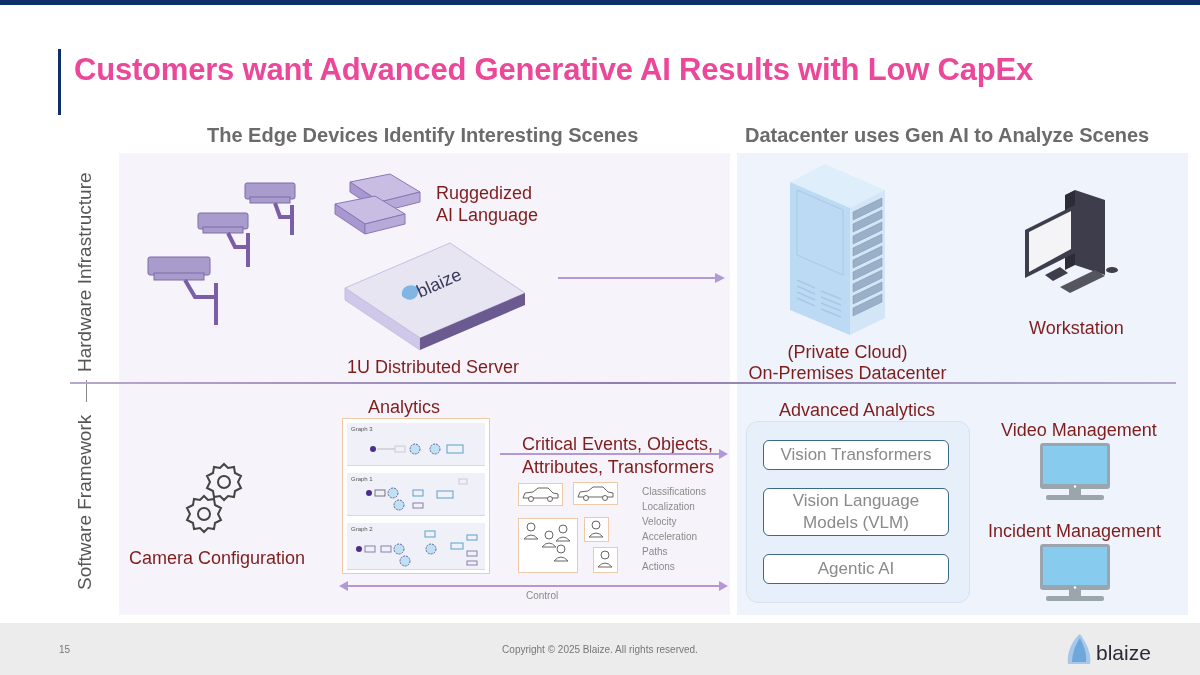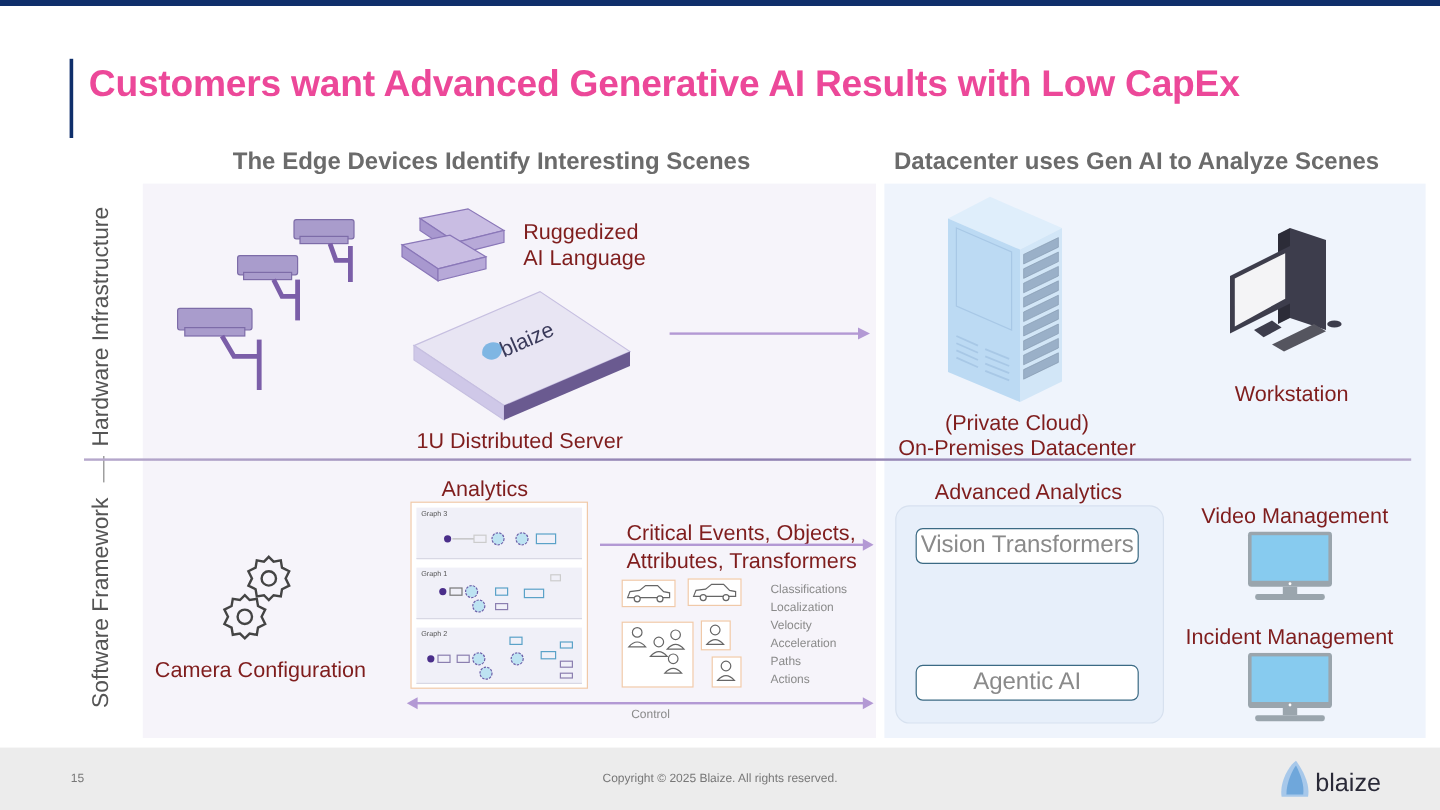--- a/index.html
+++ b/index.html
@@ -20,32 +20,32 @@
   .side-sep { left: 86px; top: 380px; width: 1px; height: 22px; background: #888; }
   .lbl { font-size: 18px; color: #7f1d1d; white-space: nowrap; }
   .lbl-c { text-align: center; }
   .small { font-size: 10px; color: #8a8a8a; line-height: 15px; }
   .arrow-line { height: 2px; background: #b399d4; }
   .arrow-head { width: 0; height: 0; border-top: 5px solid transparent; border-bottom: 5px solid transparent; }
   .analytics-box { left: 342px; top: 418px; width: 146px; height: 154px; border: 1.5px solid #f0c9a8; background: #fff; }
   .graph-card { position: absolute; left: 4px; width: 138px; background: #f0f0f8; border-bottom: 1px solid #d8d8e4; }
   .graph-title { position: absolute; left: 4px; top: 3px; font-size: 6px; color: #555; }
   .aa-panel { left: 746px; top: 421px; width: 222px; height: 180px; background: #e7effa; border: 1px solid #d7e1ef; border-radius: 12px; }
-  .aa-btn { position: absolute; left: 16px; width: 186px; background: #ffffff; border: 1.5px solid #3b6a84; border-radius: 6px; color: #8a8a8a; font-size: 20px; text-align: center; box-sizing: border-box; }
+  .aa-btn { position: absolute; left: 16px; width: 186px; background: #ffffff; border: 1.5px solid #3b6a84; border-radius: 6px; color: #8a8a8a; font-size: 17px; text-align: center; box-sizing: border-box; }
   .footer { left: 0; top: 623px; width: 1200px; height: 52px; background: #ececec; }
   .obj-box { position: absolute; border: 1.5px solid #f0c9a8; background: #fff; box-sizing: border-box; }
 </style>
 </head>
 <body>
 
 <div class="abs topbar"></div>
 <div class="abs title-accent"></div>
 <div class="abs title">Customers want Advanced Generative AI Results with Low CapEx</div>
 
-<div class="abs col-head" style="left:194px;">The Edge Devices Identify Interesting Scenes</div>
+<div class="abs col-head" style="left:207px;">The Edge Devices Identify Interesting Scenes</div>
 <div class="abs col-head" style="left:745px;">Datacenter uses Gen AI to Analyze Scenes</div>
 
 <div class="abs panel-left"></div>
 <div class="abs panel-right"></div>
 
 <div class="abs side-label" style="left:74px; top:372px;">Hardware Infrastructure</div>
 <div class="abs side-label" style="left:74px; top:590px;">Software Framework</div>
 <div class="abs side-sep"></div>
 <div class="abs divider"></div>
 
@@ -262,20 +262,21 @@
 </div>
 
 <div class="abs arrow-head" style="left:339px; top:581px; border-right:9px solid #b399d4;"></div>
 <div class="abs arrow-line" style="left:347px; top:585px; width:373px;"></div>
 <div class="abs arrow-head" style="left:719px; top:581px; border-left:9px solid #b399d4;"></div>
 <div class="abs small" style="left:526px; top:588px;">Control</div>
 
 <div class="abs lbl lbl-c" style="left:746px; top:400px; width:222px;">Advanced Analytics</div>
 <div class="abs aa-panel">
   <div class="aa-btn" style="top:18px; height:30px; line-height:27px;">Vision Transformers</div>
+  <div class="aa-btn" style="top:66px; height:48px; line-height:22px; padding:1px 8px 0;">Vision Language Models (VLM)</div>
   <div class="aa-btn" style="top:132px; height:30px; line-height:27px;">Agentic AI</div>
 </div>
 
 <div class="abs lbl" style="left:1001px; top:420px;text-align:right;">Video Management</div>
 <svg class="abs" style="left:1038px; top:443px;" width="74" height="60">
   <rect x="2" y="0" width="70" height="46" rx="3" fill="#9aa5ad"></rect>
   <rect x="5" y="3" width="64" height="38" fill="#87cbef"></rect>
   <circle cx="37" cy="43.5" r="1.2" fill="#fff"></circle>
   <rect x="31" y="46" width="12" height="6" fill="#9aa5ad"></rect>
   <rect x="8" y="52" width="58" height="5" rx="2" fill="#9aa5ad"></rect>

